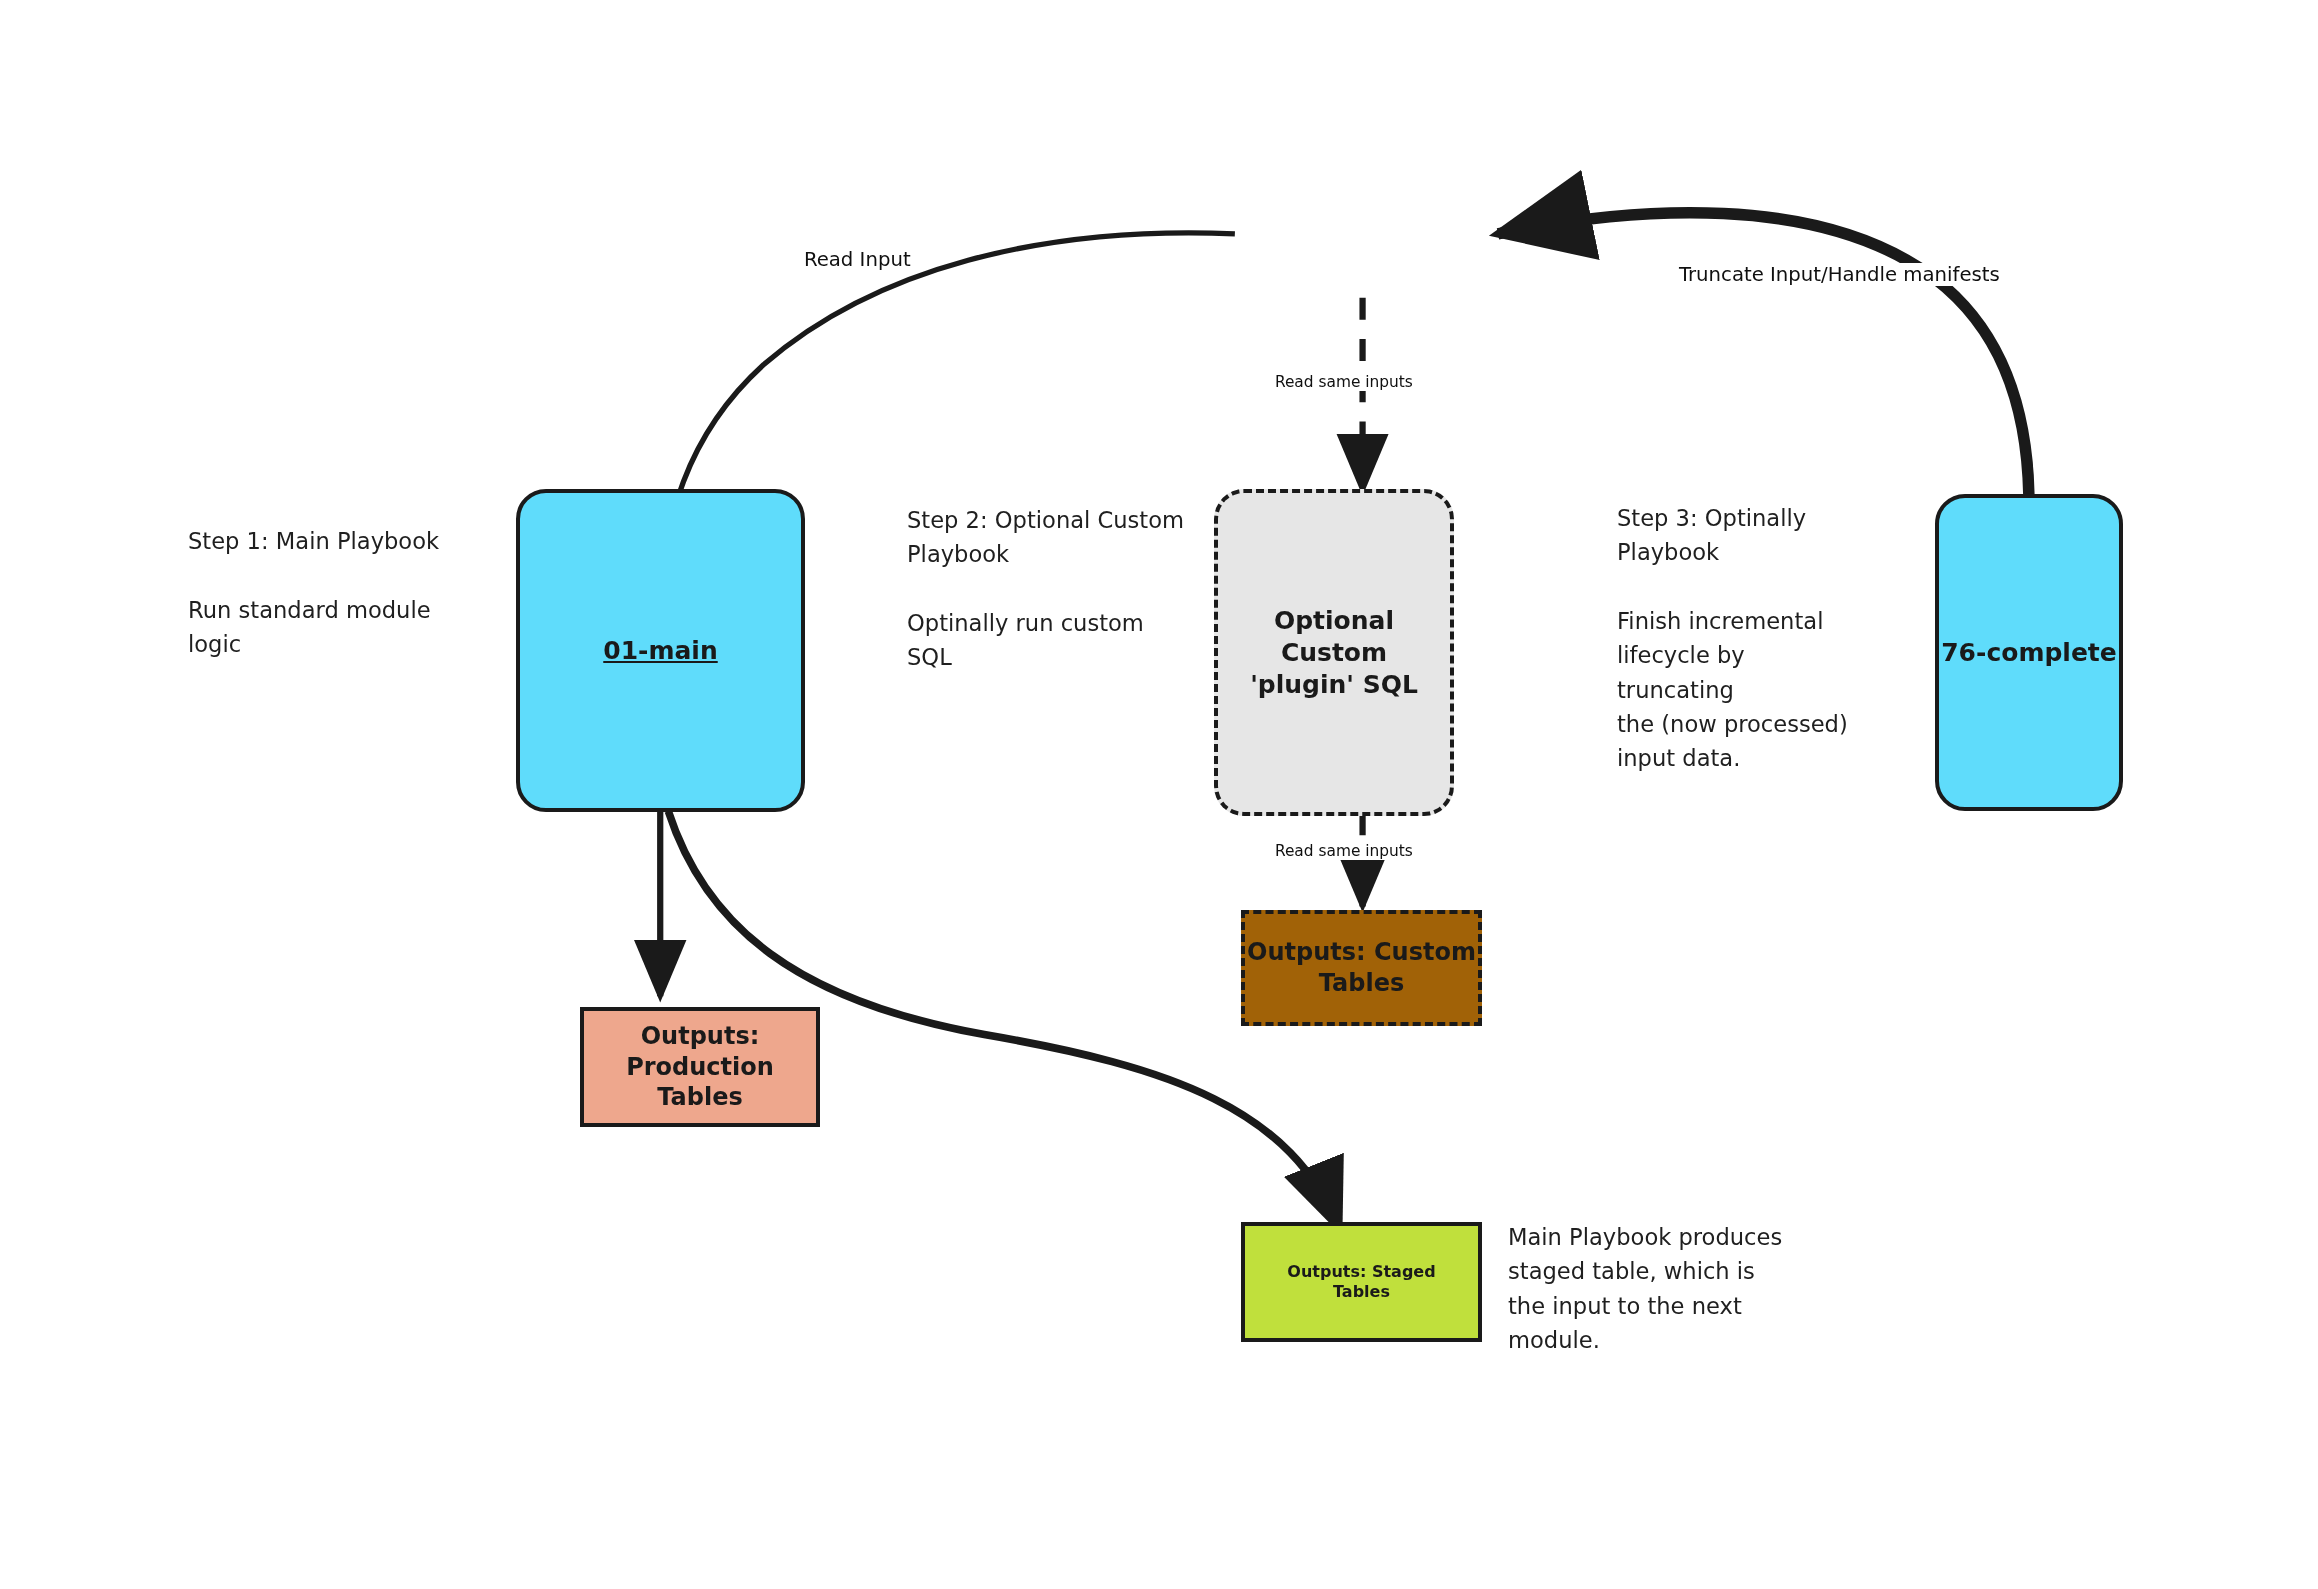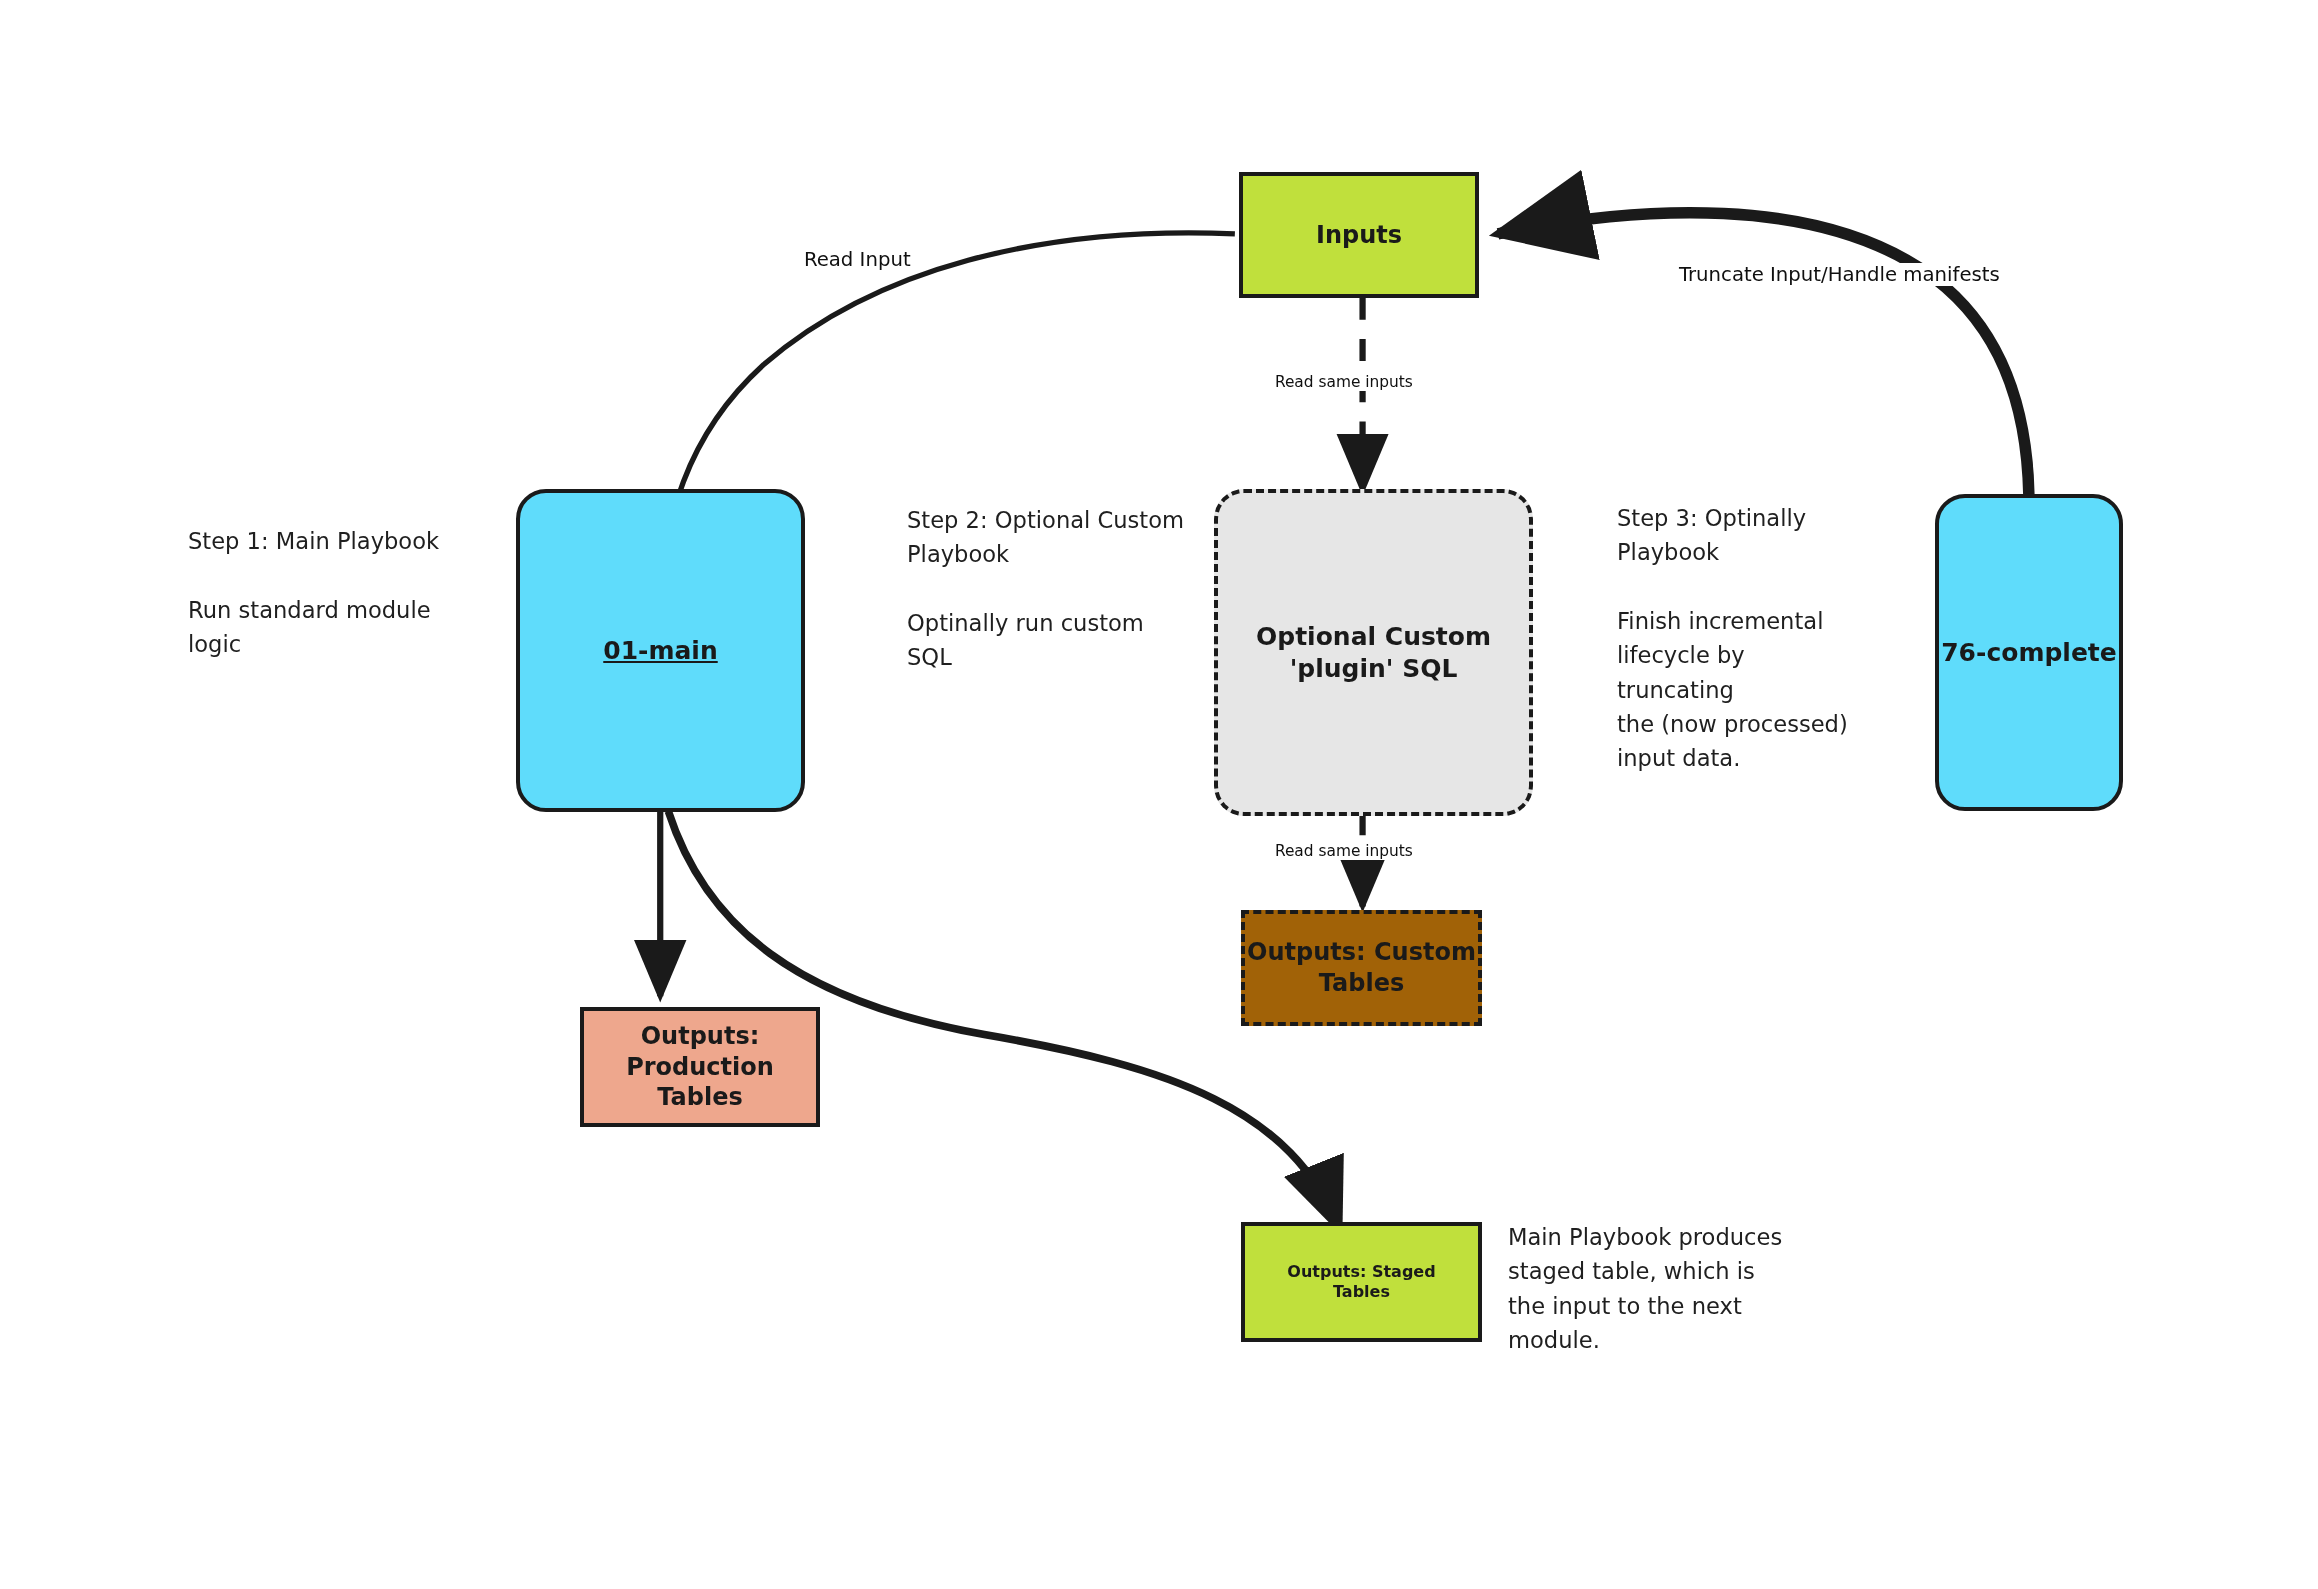--- a/index.html
+++ b/index.html
@@ -85,25 +85,24 @@
 
     <path d="M 2838,620 L 2838,1020" fill="none" stroke="#1a1a1a" stroke-width="13" stroke-dasharray="46,40" marker-end="url(#ah-thin)"></path>
 
     <path d="M 2838,1700 L 2838,1888" fill="none" stroke="#1a1a1a" stroke-width="13" stroke-dasharray="40,34" marker-end="url(#ah-thin)"></path>
 
     <path d="M 1375,1690 L 1375,2075" fill="none" stroke="#1a1a1a" stroke-width="13" marker-end="url(#ah-thin)"></path>
 
     <path d="M 1392,1690 C 1470,1930 1660,2085 2050,2155 C 2440,2222 2690,2310 2790,2560" fill="none" stroke="#1a1a1a" stroke-width="16" marker-end="url(#ah-thin)"></path>
   </svg>
 
-  <div class="node node-solid" style="left:1239px; top:172px; width:240px; height:126px; background:#c0e03c; font-size:24px;">Inputs</div>
 
   <div class="node node-solid rounded" style="left:516px; top:489px; width:289px; height:323px; background:#5fdcfb; font-size:25px;text-decoration:underline;">01-main</div>
 
-  <div class="node node-dashed rounded" style="left:1214px; top:489px; width:319px; height:327px; background:#e6e6e6; font-size:25px;">Optional Custom
+  <div class="node node-dashed rounded" style="left:1214px; top:489px; width:240px; height:327px; background:#e6e6e6; font-size:25px;">Optional Custom
 'plugin' SQL</div>
 
   <div class="node node-solid rounded" style="left:1935px; top:494px; width:188px; height:317px; background:#5fdcfb; font-size:25px;">76-complete</div>
 
   <div class="node node-solid" style="left:540px; top:1007px; width:240px; height:120px; background:#eea78d; font-size:24px;margin-left:40px;">Outputs:
 Production Tables</div>
 
   <div class="node node-dashed" style="left:1241px; top:910px; width:241px; height:116px; background:#a16207; font-size:24px;">Outputs: Custom
 Tables</div>
 

